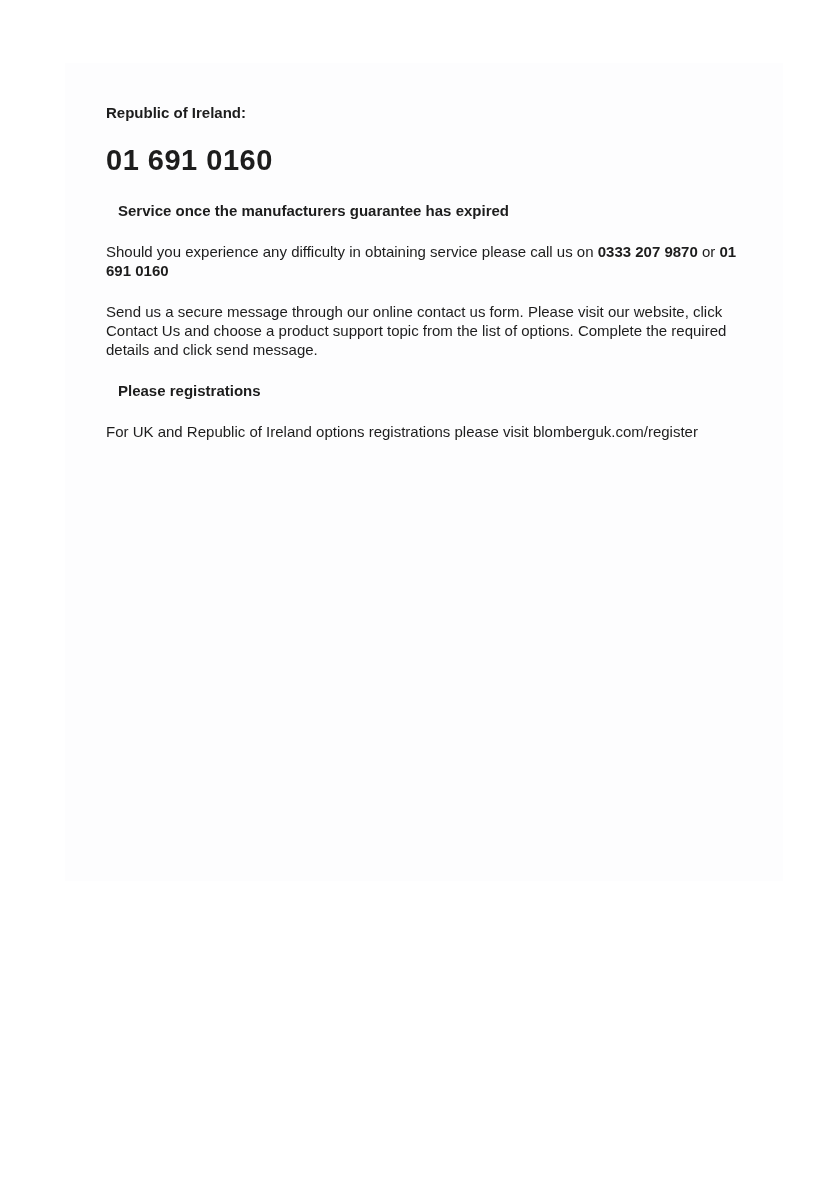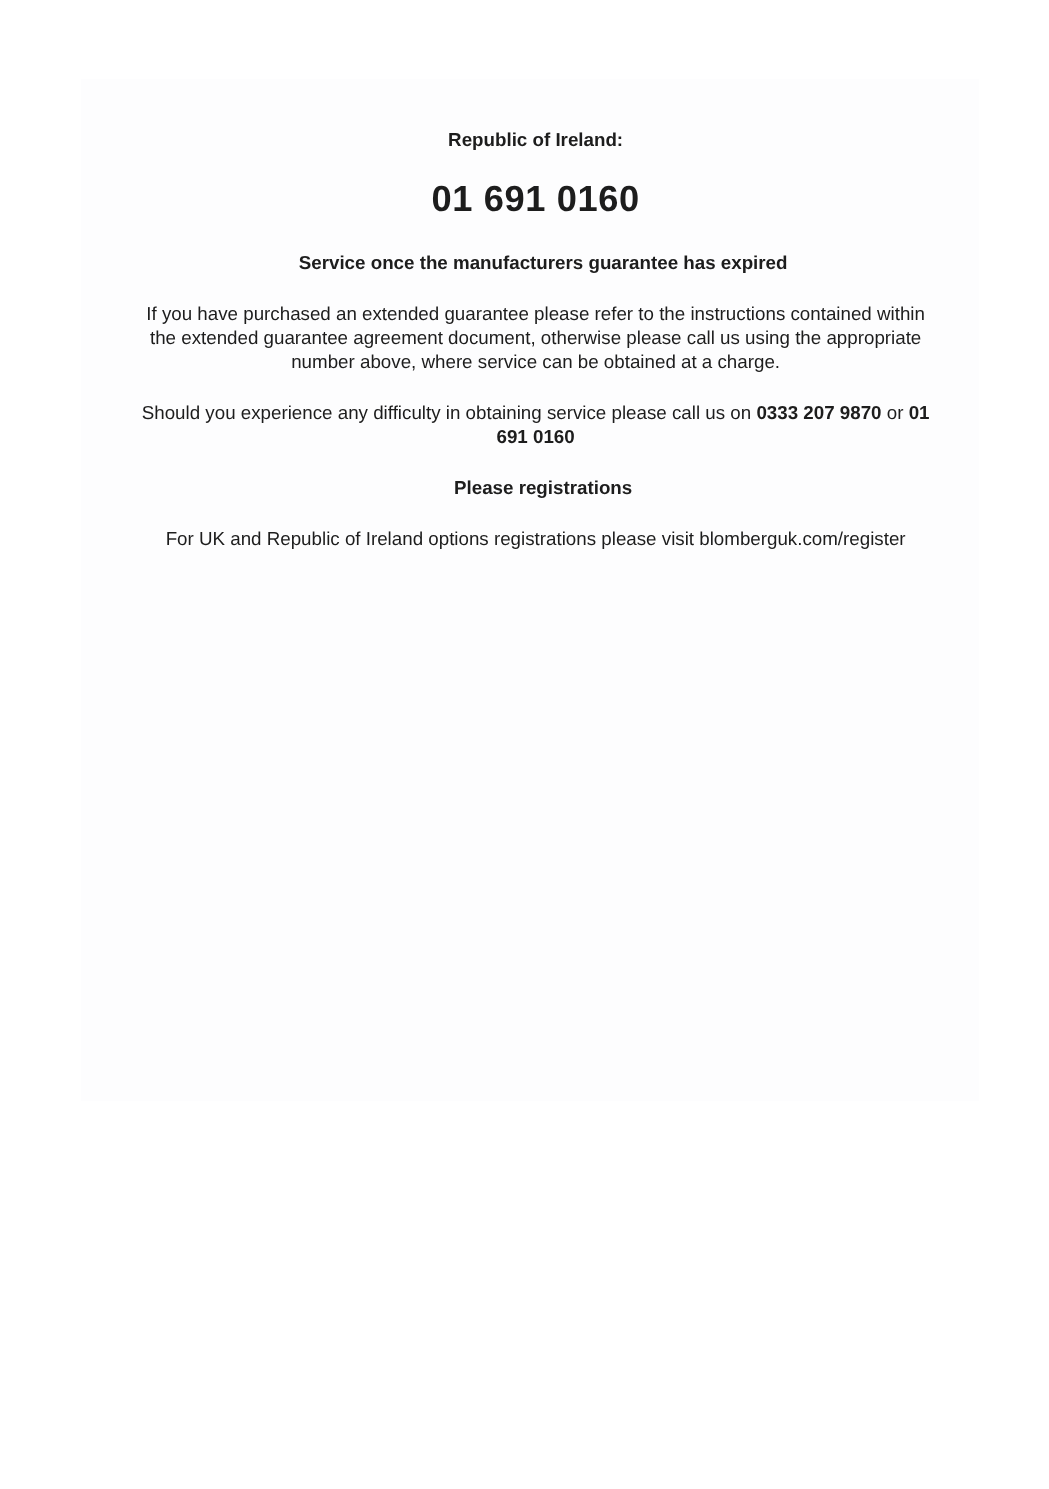--- a/index.html
+++ b/index.html
@@ -10,21 +10,20 @@
     height: 1191px;
     font-family: "Liberation Sans", "DejaVu Sans", sans-serif;
     -webkit-font-smoothing: antialiased;
   }
   .canvas {
     position: relative;
     width: 839px;
     height: 881px;
     background: #ffffff;
     overflow: hidden;
-    text-align: center;
   }
   .paper {
     position: absolute;
     left: 65px;
     top: 63px;
     width: 718px;
     height: 1025px;
     background: #fdfdfe;
   }
   .content {
@@ -70,24 +69,24 @@
   <div class="paper"></div>
 
   <div class="content">
 
     <p class="region-label">Republic of Ireland:</p>
 
     <p class="phone-large">01 691 0160</p>
 
     <p class="section-heading">Service once the manufacturers guarantee has expired</p>
 
-    <p class="body-para">If you have purchased an extended guarantee please refer to the instructions contained within the extended guarantee agreement document, otherwise please call us using the appropriate number above, where service can be obtained at a charge.</p>
 
     <p class="body-para"><span>Should you experience any difficulty in obtaining service please call us on </span><b>0333 207 9870</b><span> or </span><b>01 691 0160</b></p>
 
 
+    <p class="body-para">Send us a secure message through our online contact us form. Please visit our website, click Contact Us and choose a product support topic from the list of options. Complete the required details and click send message.</p>
 
     <p class="section-heading">Please registrations</p>
 
     <p class="body-para">For UK and Republic of Ireland options registrations please visit blomberguk.com/register</p>
 
   </div>
 </div>
 
 </body></html>

